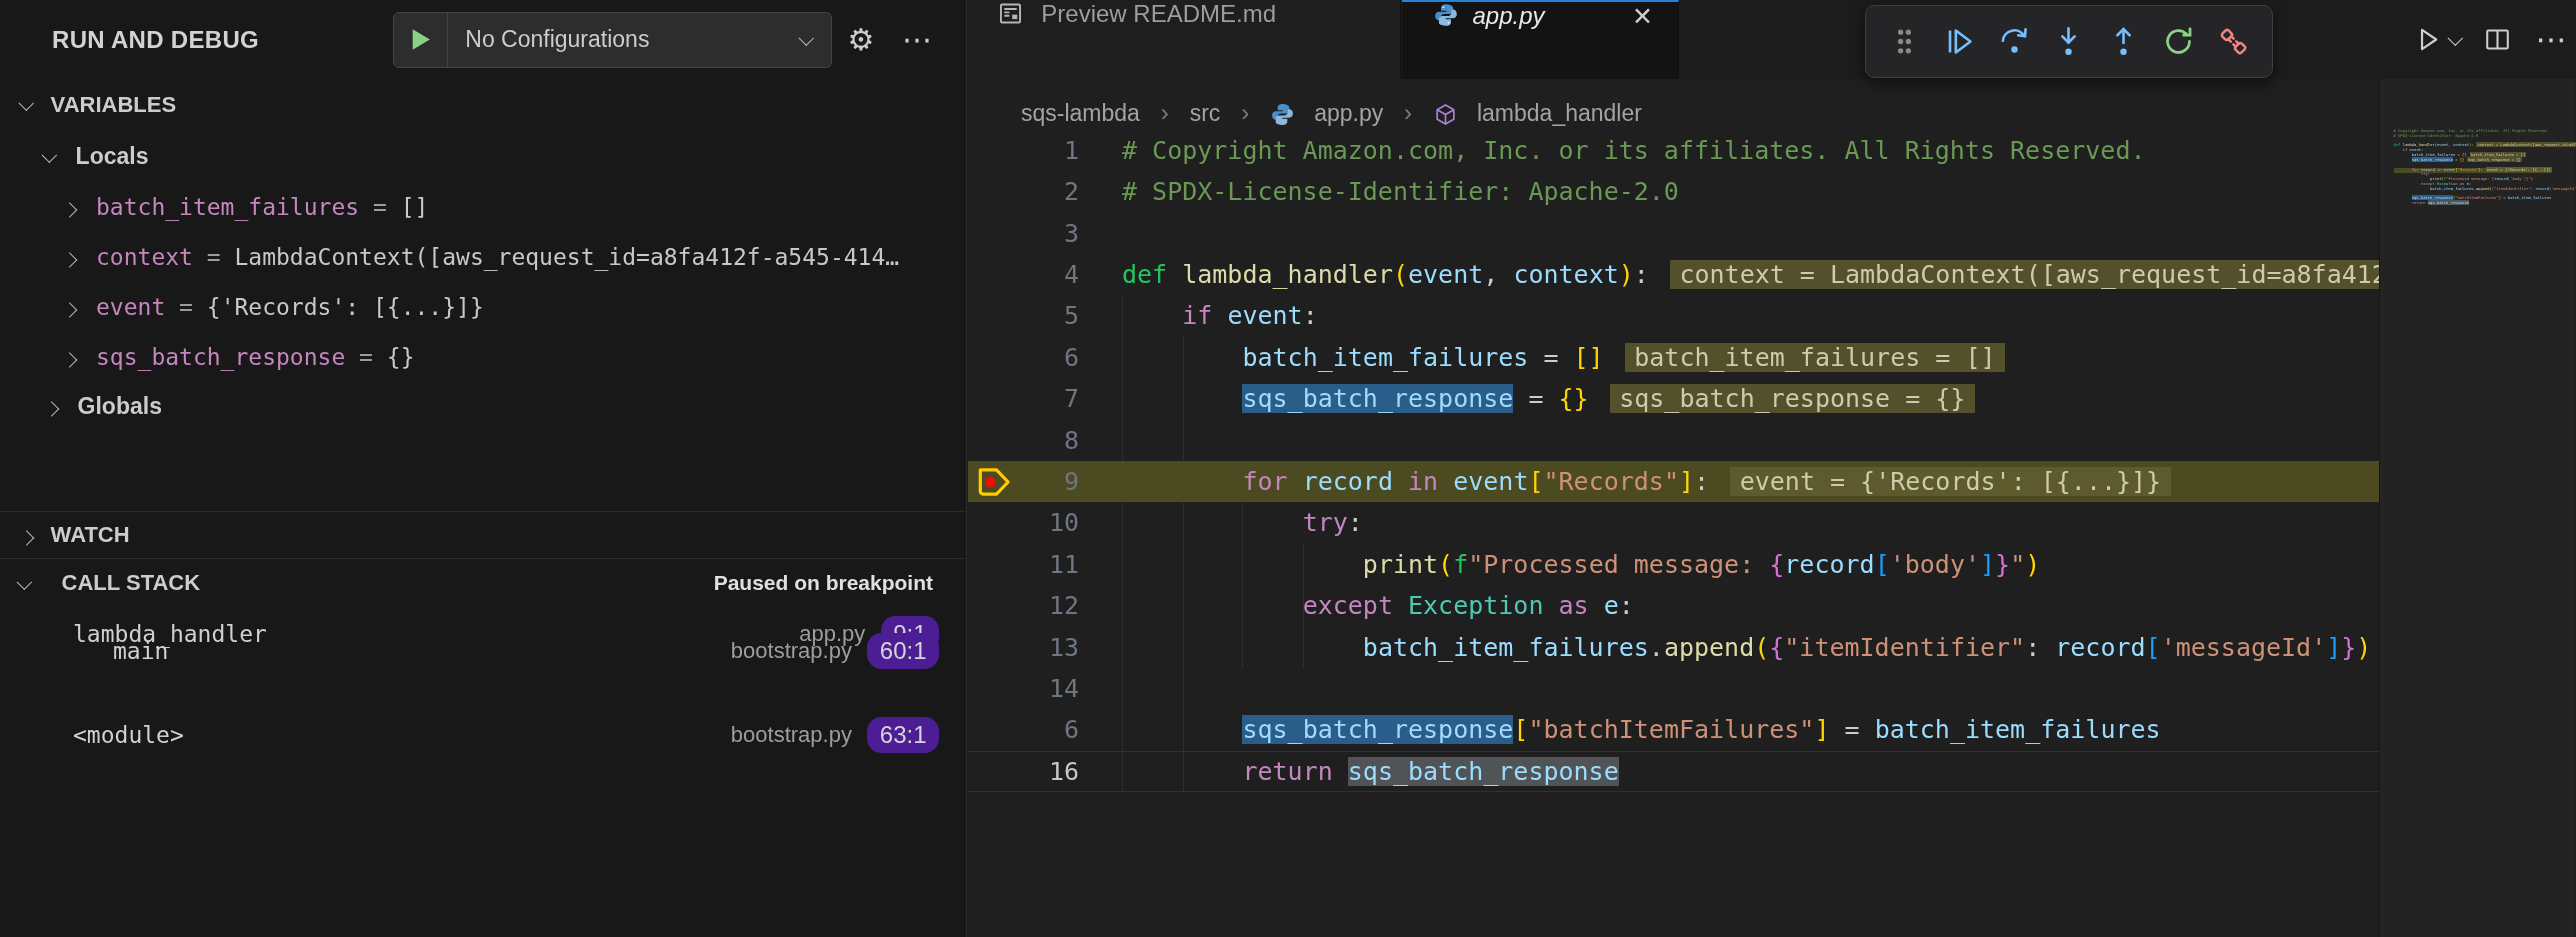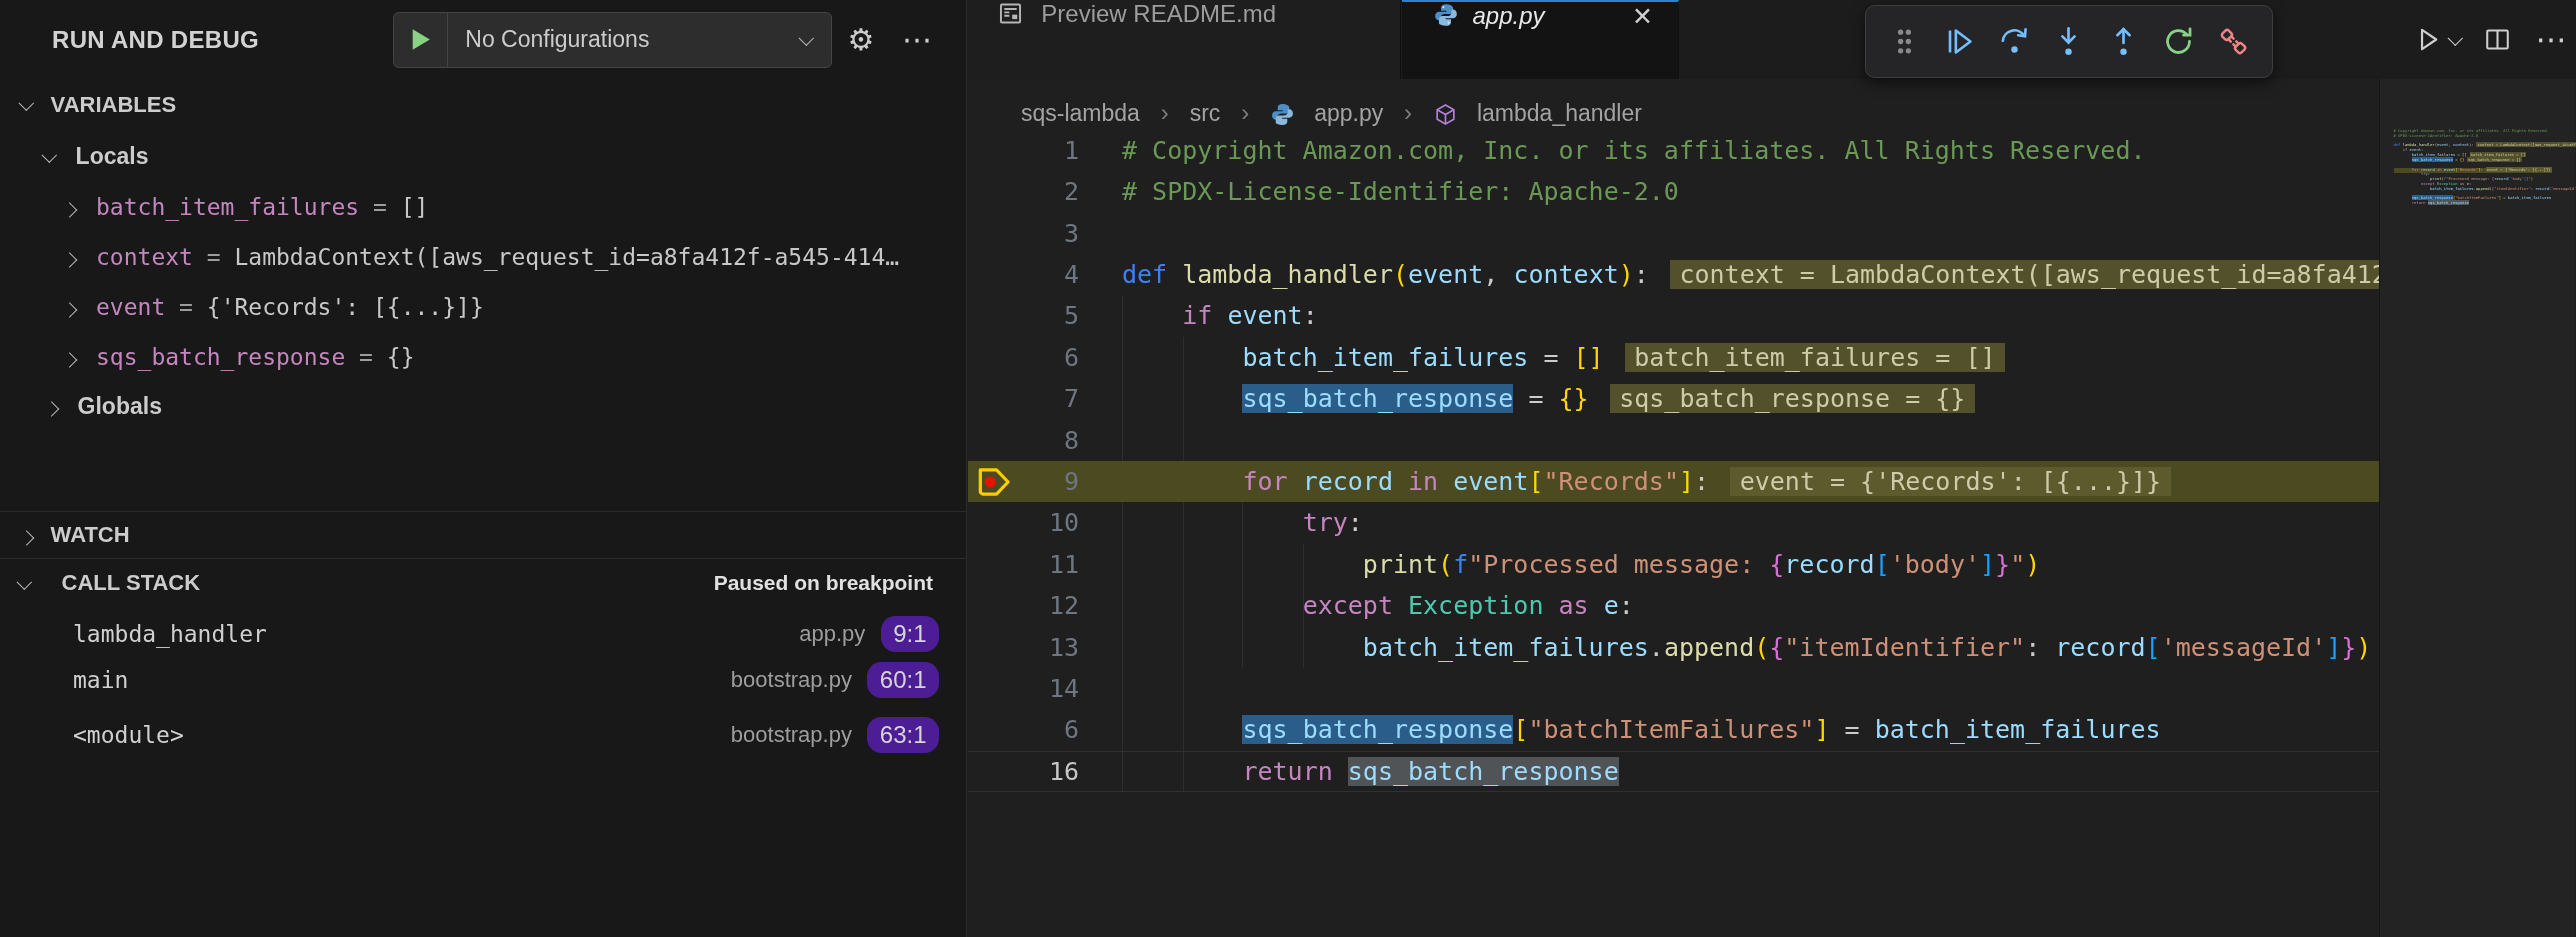--- a/index.html
+++ b/index.html
@@ -74,21 +74,21 @@
   .iguide { position:absolute; width:1px; background:#2e2e2e; }
   .code-row { position:absolute; left:0; width:1411px; height:41px; white-space:pre;
               font-family:"DejaVu Sans Mono", monospace; font-size:25px; line-height:41px; }
   .code-row.exec { background:#4c4a21; }
   .code-row.cur  { border-top:1px solid #303030; border-bottom:1px solid #303030; line-height:39px; }
   .ln { position:absolute; left:0; width:111px; text-align:right; color:#6e7681; }
   .cur .ln { color:#c6c6c6; }
   .code-text { position:absolute; left:154px; }
   .bp-glyph { position:absolute; left:7.7px; top:4.8px; }
 
-  .tk-kw{color:#c586c0} .tk-def{color:#3b82f6} .tk-fn{color:#dcdcaa} .tk-var{color:#9cdcfe}
+  .tk-kw{color:#c586c0} .tk-def{color:#22c55e} .tk-fn{color:#dcdcaa} .tk-var{color:#9cdcfe}
   .tk-str{color:#ce9178} .tk-b1{color:#ffd602} .tk-b2{color:#d670d6} .tk-b3{color:#179fff}
   .tk-type{color:#4ec9b0} .tk-cm{color:#6a9955} .tk-txt{color:#cccccc}
   .hl-blue{background:#2a5d8a} .hl-gray{background:#515457}
   .iv { background:#53512b; color:#cfcbaa; margin-left:21px; padding:0 9.6px; }
   .exec .iv { background:#5d5b2e; }
 
   
   #minimap { position:absolute; left:1411px; top:79px; width:196px; height:859px; background:#232323; border-left:1px solid #161616; }
   #mm-code { position:absolute; left:13.5px; top:50px; width:183px; }
   .mm-row { position:absolute; left:0; white-space:pre; font-family:"DejaVu Sans Mono", monospace;
@@ -151,21 +151,21 @@
       <span class="paused">Paused on breakpoint</span>
     </div>
     <div id="call-stack-list">
         <div class="stack-row" style="top: 612px;">
           <span class="stack-name">lambda_handler</span>
           <span class="stack-right">
             <span class="stack-file">app.py</span>
             <span class="stack-badge">9:1</span>
           </span>
         </div>
-        <div class="stack-row" style="top: 658px;">
+        <div class="stack-row" style="top: 629px; padding-left: 40px;">
           <span class="stack-name">main</span>
           <span class="stack-right">
             <span class="stack-file">bootstrap.py</span>
             <span class="stack-badge">60:1</span>
           </span>
         </div>
         <div class="stack-row" style="top: 713px;">
           <span class="stack-name">&lt;module&gt;</span>
           <span class="stack-right">
             <span class="stack-file">bootstrap.py</span>

